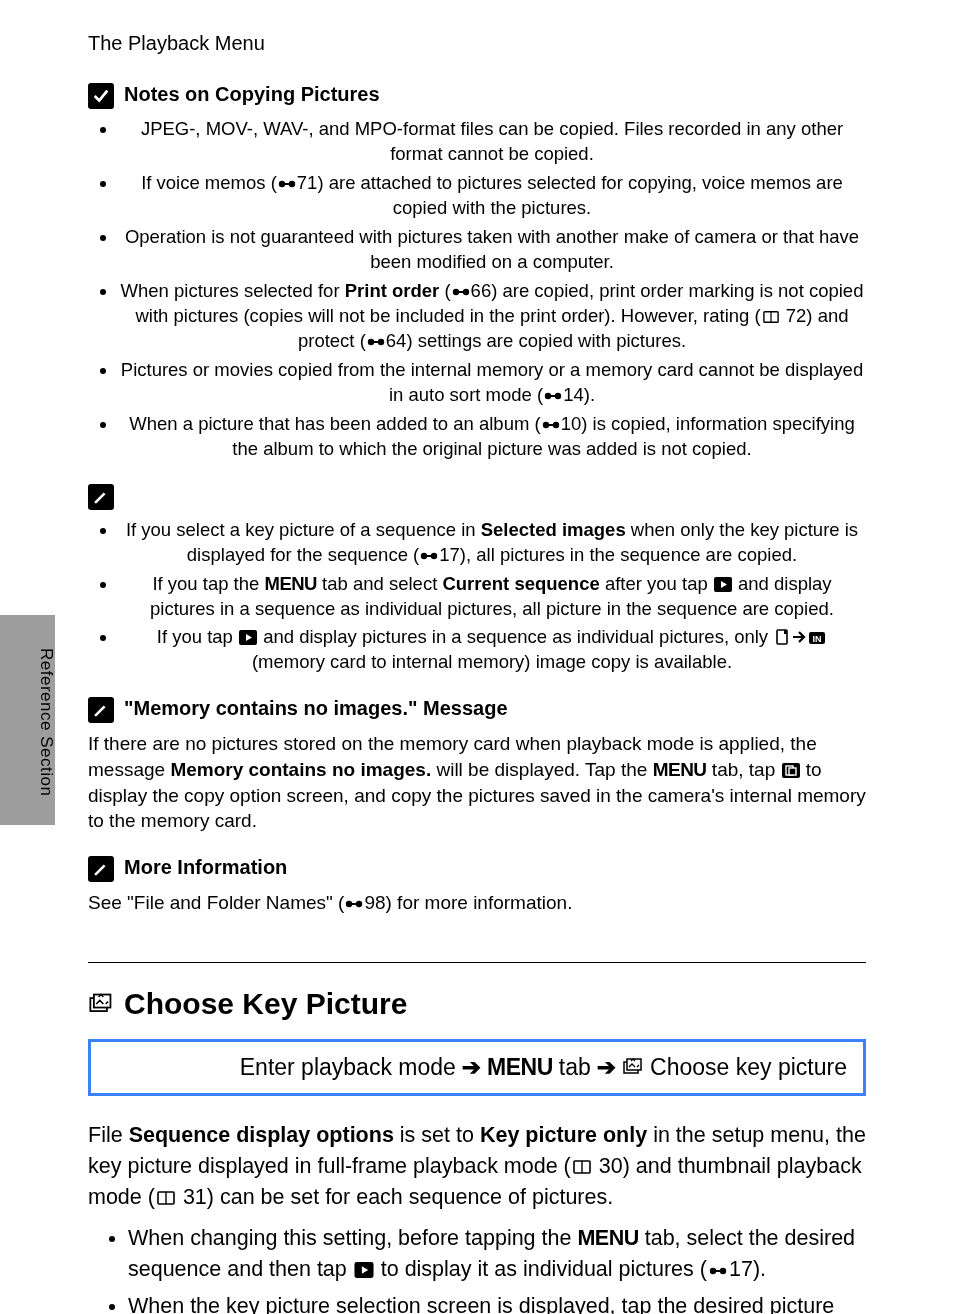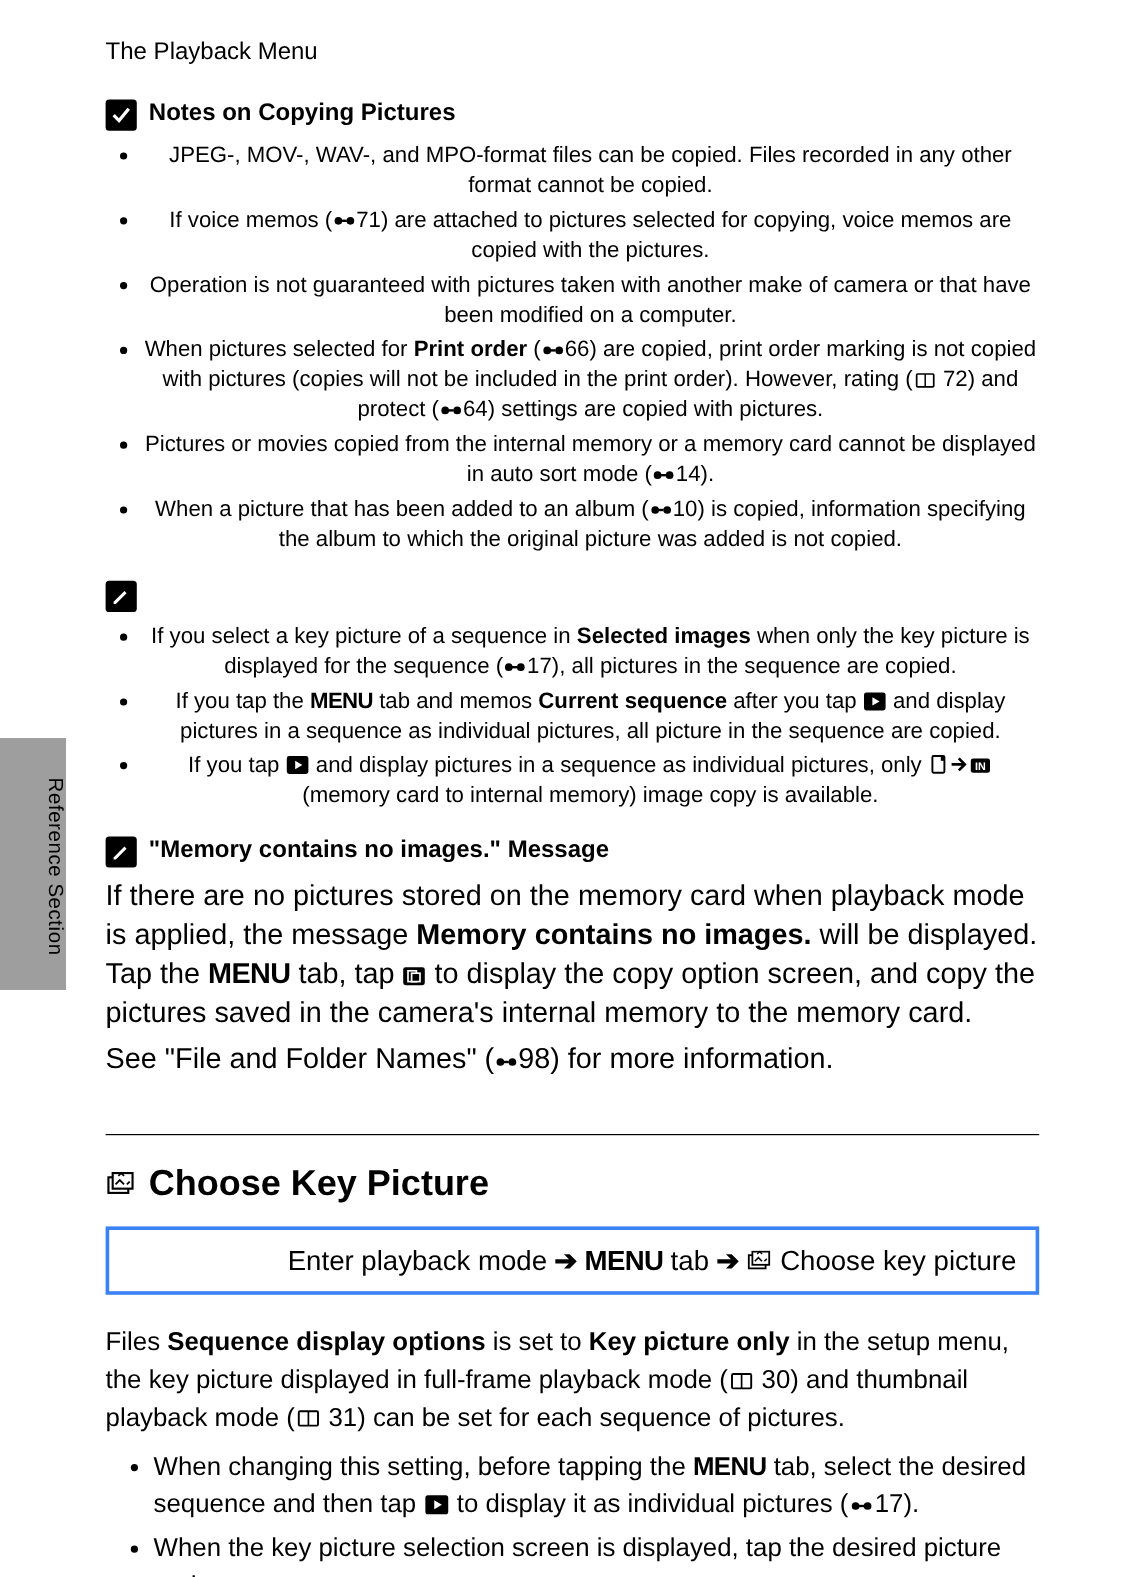--- a/index.html
+++ b/index.html
@@ -67,21 +67,21 @@
     margin: 4px 0 0 0;
     text-align: center;
   }
   ul.bullets > li {
     font-size: 18.5px;
     line-height: 1.35;
     margin-bottom: 4px;
     font-weight: 400;
   }
   .flow {
-    font-size: 24px;
+    font-size: 19px;
     line-height: 1.35;
     margin: 6px 0 0 0;
     font-weight: 400;
   }
   .b { font-weight: 700; }
   .hr {
     border: none;
     border-top: 1px solid #000;
     margin: 46px 0 24px 0;
   }
@@ -229,21 +229,21 @@
         </svg>
       </span>
   </div>
   <ul class="bullets">
     <li>
       <span>If you select a key picture of a sequence in </span><span class="b">Selected images</span><span> when only the key picture is displayed for the sequence (</span><svg class="inline-svg" width="20" height="16" viewBox="0 0 20 16">
           <use href="#i-cross-ref"></use>
         </svg><span>17</span><span>), all pictures in the sequence are copied.</span>
     </li>
     <li>
-      <span>If you tap the </span><span class="menu-txt">MENU</span><span> tab and memos </span><span class="b">Current sequence</span><span> after you tap </span><svg class="inline-svg" width="20" height="17" viewBox="0 0 20 17">
+      <span>If you tap the </span><span class="menu-txt">MENU</span><span> tab and select </span><span class="b">Current sequence</span><span> after you tap </span><svg class="inline-svg" width="20" height="17" viewBox="0 0 20 17">
           <use href="#i-play"></use>
         </svg><span> and display pictures in a sequence as individual pictures, all picture in the sequence are copied.</span>
     </li>
     <li>
       <span>If you tap </span><svg class="inline-svg" width="20" height="17" viewBox="0 0 20 17">
           <use href="#i-play"></use>
         </svg><span> and display pictures in a sequence as individual pictures, only </span><svg class="inline-svg" width="18" height="18" viewBox="0 0 18 18">
           <use href="#i-card"></use>
         </svg><svg class="inline-svg" width="16" height="18" viewBox="0 0 16 18">
           <use href="#i-arrow"></use>
@@ -260,20 +260,28 @@
         </svg>
       </span>
     <span>"Memory contains no images." Message</span>
   </div>
   <p class="flow">
     <span>If there are no pictures stored on the memory card when playback mode is applied, the message </span><span class="b">Memory contains no images.</span><span> will be displayed. Tap the </span><span class="menu-txt">MENU</span><span> tab, tap </span><svg class="inline-svg" width="20" height="17" viewBox="0 0 20 17">
         <use href="#i-copy"></use>
       </svg><span> to display the copy option screen, and copy the pictures saved in the camera's internal memory to the memory card.</span>
   </p>
 
+  <div class="section-title">
+    <span class="icon-box">
+        <svg viewBox="0 0 20 20">
+          <use href="#i-pencil"></use>
+        </svg>
+      </span>
+    <span>More Information</span>
+  </div>
   <p class="flow">
     <span>See "File and Folder Names" (</span><svg class="inline-svg" width="20" height="16" viewBox="0 0 20 16">
         <use href="#i-cross-ref"></use>
       </svg><span>98</span><span>) for more information.</span>
   </p>
 
   <hr class="hr">
 
   <div class="main-heading">
     <svg class="inline-svg big" width="26" height="22" viewBox="0 0 22 18">
@@ -288,21 +296,21 @@
     <span class="menu-txt">MENU</span>
     <span>tab</span>
     <span class="arrow">➔</span>
     <svg class="inline-svg big" width="22" height="18" viewBox="0 0 22 18">
         <use href="#i-keypic"></use>
       </svg>
     <span>Choose key picture</span>
   </div>
 
   <p class="body-p">
-    <span>Files </span><span class="b">Sequence display options</span><span> is set to </span><span class="b">Key picture only</span><span> in the setup menu, the key picture displayed in full-frame playback mode (</span><svg class="inline-svg" width="22" height="18" viewBox="0 0 20 18">
+    <span>File </span><span class="b">Sequence display options</span><span> is set to </span><span class="b">Key picture only</span><span> in the setup menu, the key picture displayed in full-frame playback mode (</span><svg class="inline-svg" width="22" height="18" viewBox="0 0 20 18">
         <use href="#i-book"></use>
       </svg> <span>30</span><span>) and thumbnail playback mode (</span><svg class="inline-svg" width="22" height="18" viewBox="0 0 20 18">
         <use href="#i-book"></use>
       </svg> <span>31</span><span>) can be set for each sequence of pictures.</span>
   </p>
 
   <ul class="body-bullets">
     <li>
       <span>When changing this setting, before tapping the </span><span class="menu-txt">MENU</span><span> tab, select the desired sequence and then tap </span><svg class="inline-svg" width="22" height="18" viewBox="0 0 20 17">
           <use href="#i-play"></use>

